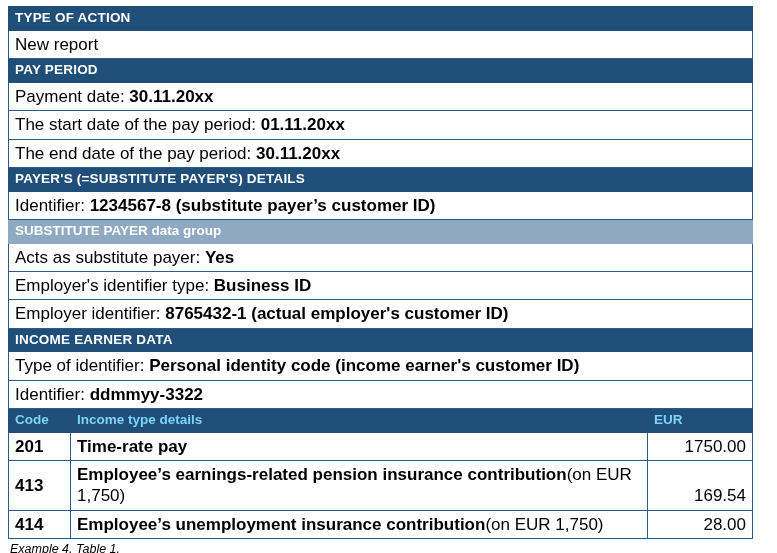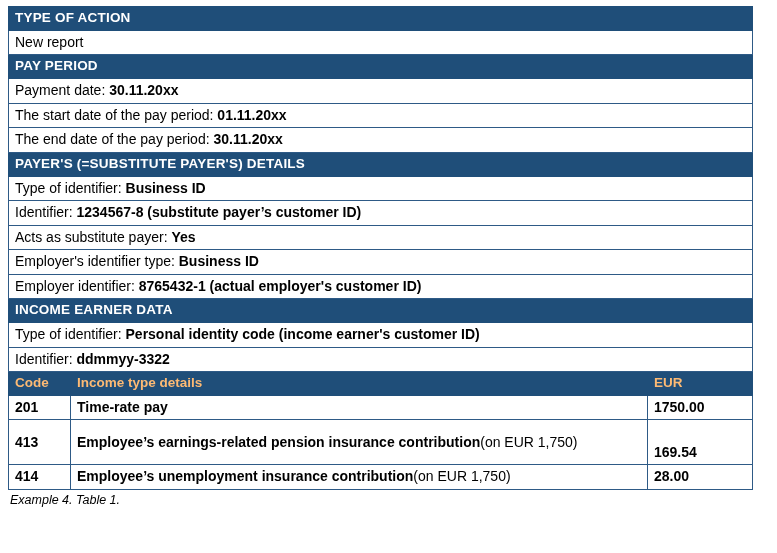--- a/index.html
+++ b/index.html
@@ -22,21 +22,21 @@
   }
   table.doc {
     border-collapse: collapse;
     width: 745px;
     table-layout: fixed;
     border: 1px solid #000;
   }
   table.doc td {
     border: 1px solid #2e5a86;
     padding: 3px 6px 3px 6px;
-    font-size: 14px;
+    font-size: 17px;
     color: #000;
     vertical-align: middle;
     line-height: 1.25;
   }
   tr.section td {
     background: #1f4e79;
     color: #ffffff;
     font-weight: bold;
     font-size: 13.5px;
     letter-spacing: 0.2px;
@@ -48,28 +48,28 @@
     background: #8ea9c1;
     color: #ffffff;
     font-weight: bold;
     font-size: 13.5px;
     border: 1px solid #8ea9c1;
   }
   .bold { font-weight: bold; }
   .normal { font-weight: normal; }
   tr.colheader td {
     background: #1f4e79;
-    color: #fdba74;
+    color: #7dd3fc;
     font-weight: bold;
     font-size: 13.5px;
     border: 1px solid #1f4e79;
   }
   td.code-col { width: 62px; }
   td.eur-col { width: 105px; text-align: left; }
-  td.amount { text-align: left; font-weight: bold; }
+  td.amount { text-align: right; font-weight: normal; }
   td.detail { font-weight: bold; }
   .caption {
     font-size: 12.5px;
     font-style: italic;
     color: #000;
     margin-top: 3px;
     padding-left: 2px;
   }
   .row-tall td { height: 38px; }
 </style>
@@ -103,26 +103,26 @@
         <td colspan="3"><span class="normal">The start date of the pay period: </span><span class="bold">01.11.20xx</span></td>
       </tr>
       <tr>
         <td colspan="3"><span class="normal">The end date of the pay period: </span><span class="bold">30.11.20xx</span></td>
       </tr>
 
       <tr class="section">
         <td colspan="3">PAYER'S (=SUBSTITUTE PAYER'S) DETAILS</td>
       </tr>
       <tr>
-        <td colspan="3"><span class="normal">Type of identifier: </span><span class="bold">Business ID</span></td>
-      </tr>
-      <tr>
         <td colspan="3"><span class="normal">Identifier: </span><span class="bold">1234567-8 (substitute payer’s customer ID)</span></td>
       </tr>
 
+      <tr class="subsection">
+        <td colspan="3">SUBSTITUTE PAYER data group</td>
+      </tr>
       <tr>
         <td colspan="3"><span class="normal">Acts as substitute payer: </span><span class="bold">Yes</span></td>
       </tr>
       <tr>
         <td colspan="3"><span class="normal">Employer's identifier type: </span><span class="bold">Business ID</span></td>
       </tr>
       <tr>
         <td colspan="3"><span class="normal">Employer identifier: </span><span class="bold">8765432-1 (actual employer's customer ID)</span></td>
       </tr>
 

